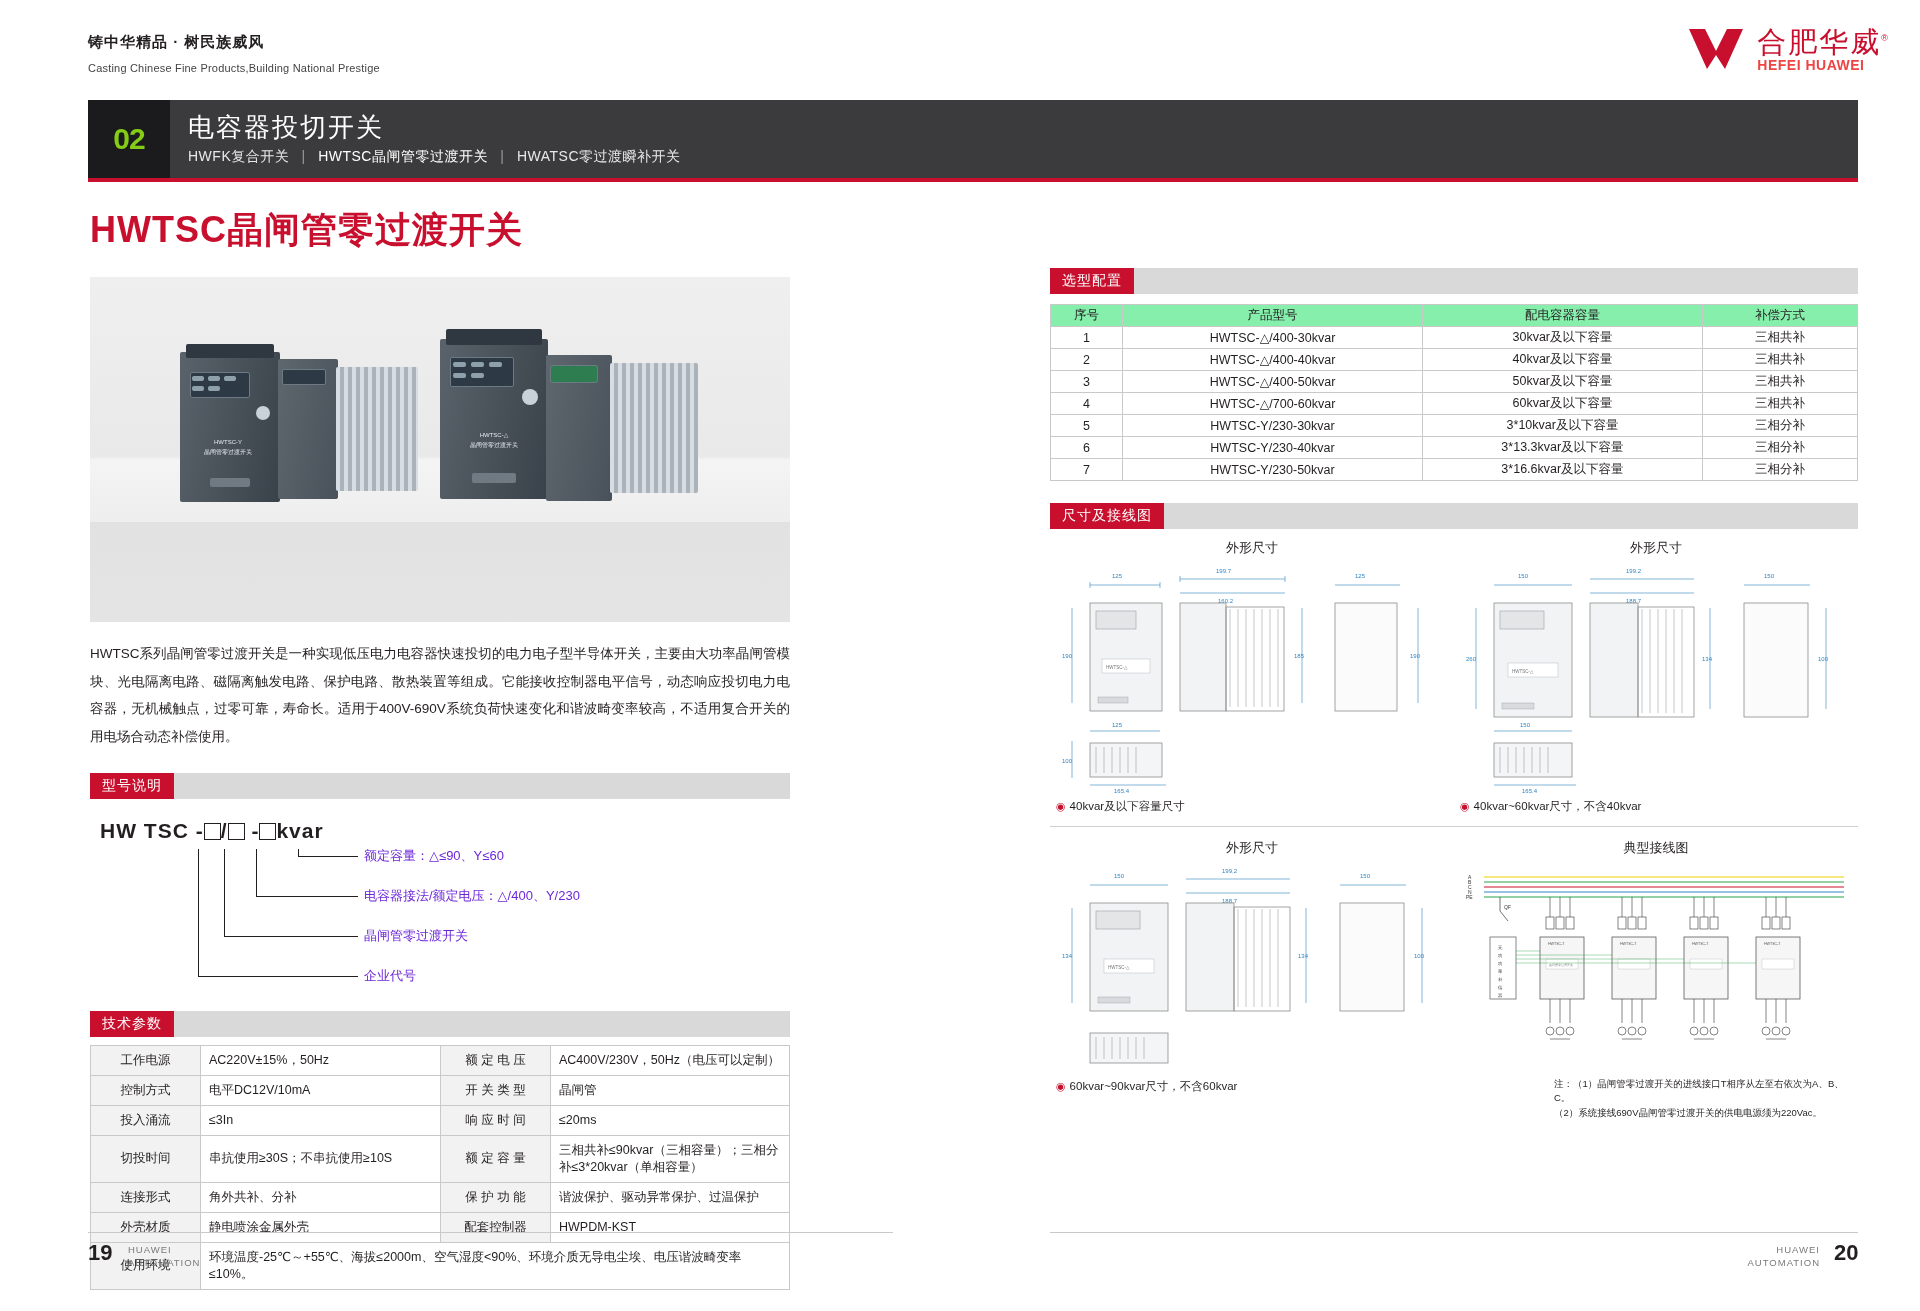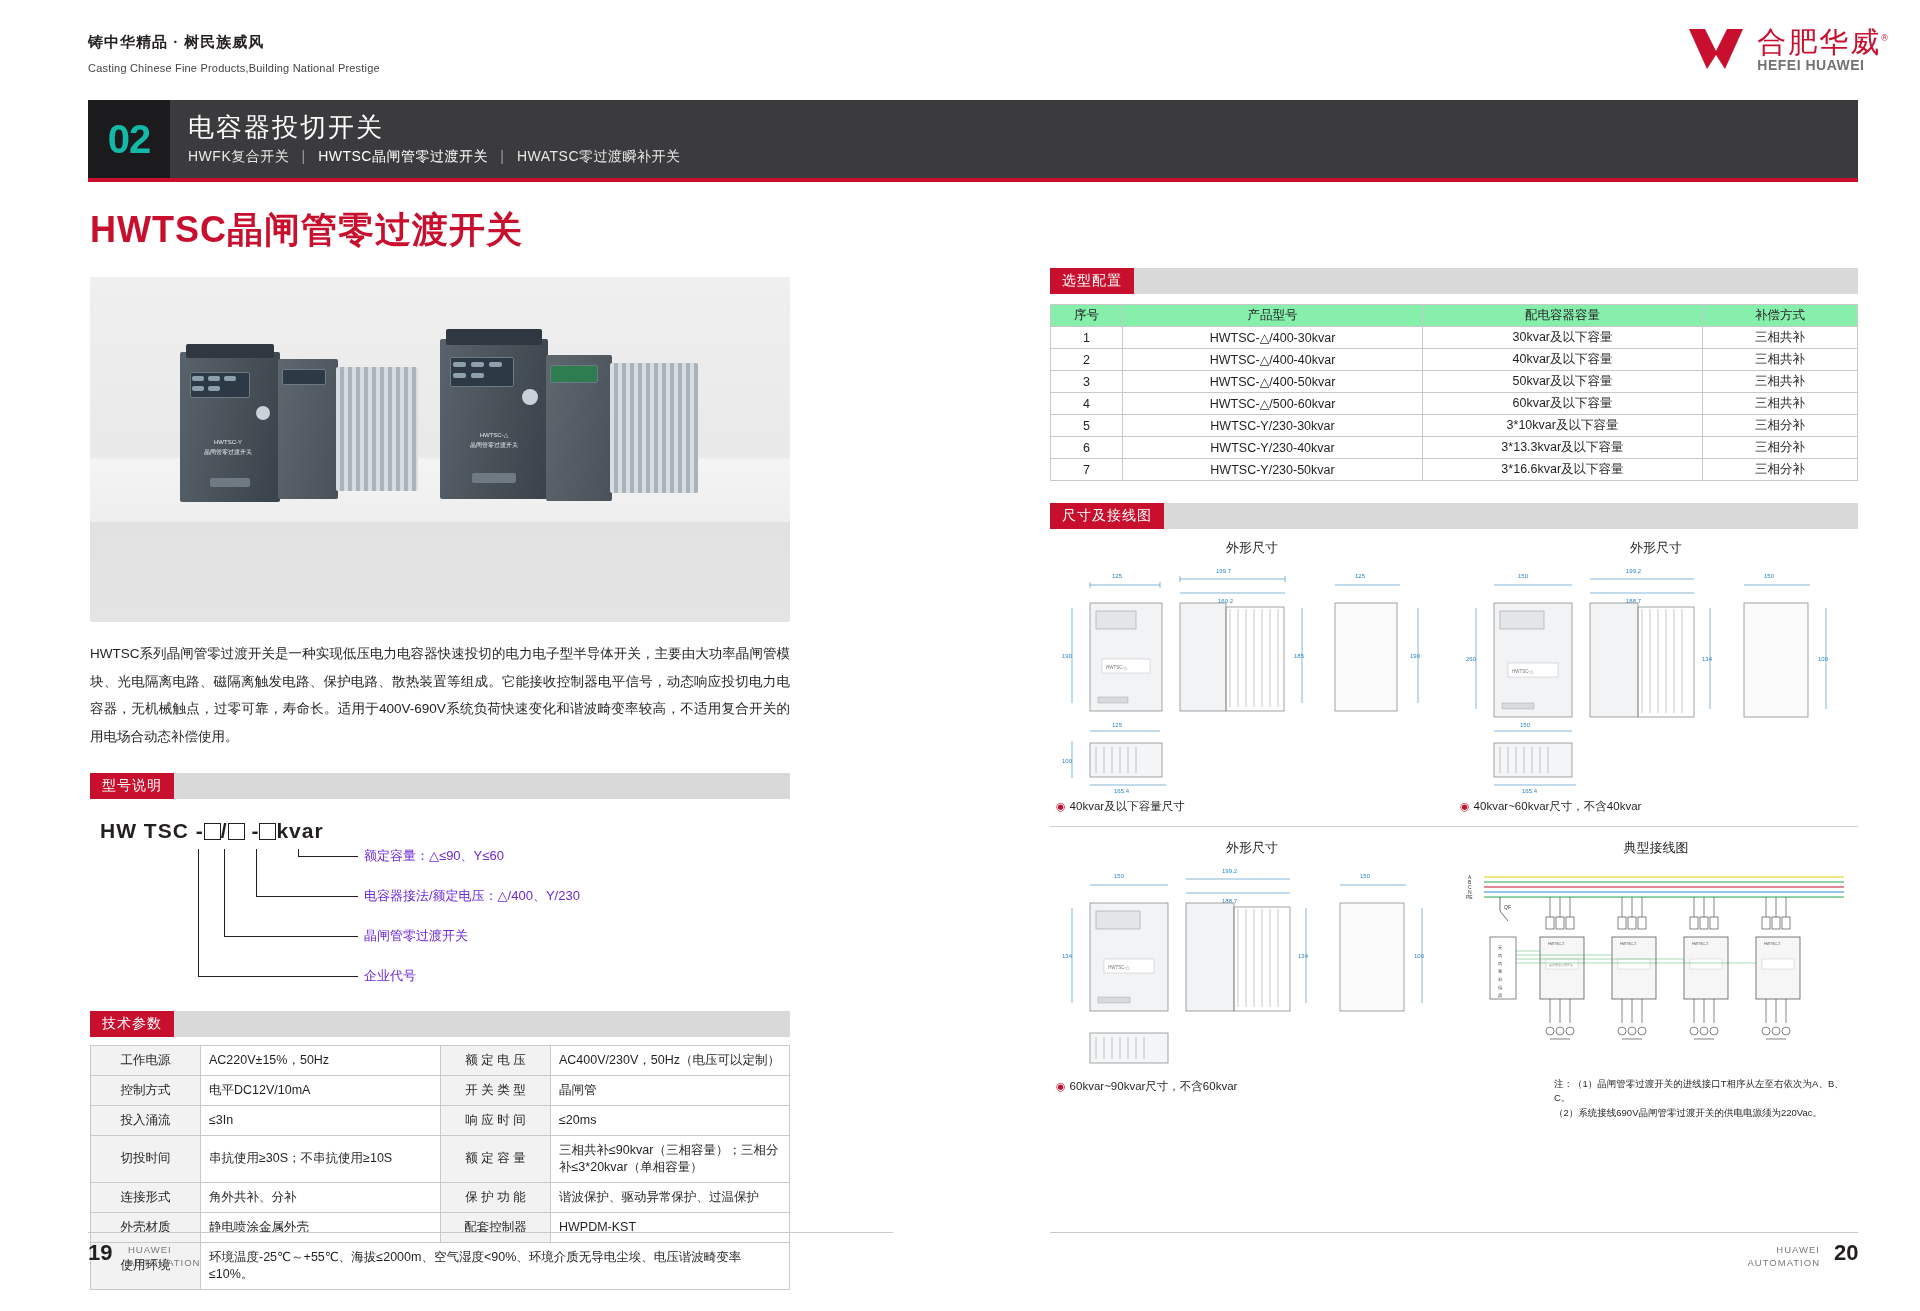--- a/index.html
+++ b/index.html
@@ -16,28 +16,28 @@
 
   
   .top-header { position:absolute; left:0; top:0; width:1920px; height:96px; background:#fff; }
   .slogan-cn { position:absolute; left:88px; top:33px; font-size:15px; letter-spacing:1px; color:#231f20; font-weight:bold;}
   .slogan-en { position:absolute; left:88px; top:62px; font-size:11px; color:#444; letter-spacing:0.2px;}
   .logo-wrap { position:absolute; right:30px; top:25px; display:flex; align-items:center; gap:10px;}
   .logo-mark { width:62px; height:50px; position:relative; }
   .logo-mark svg { display:block; }
   .logo-text { line-height:1.05; }
   .logo-cn { font-size:29px; font-weight:normal; color:#c8102e; letter-spacing:2px; }
-  .logo-en { font-size:14px; font-weight:bold; color:#737373; letter-spacing:0.5px; }
+  .logo-en { font-size:14px; font-weight:bold; color:#ef4444; letter-spacing:0.5px; }
   .logo-reg { font-size:9px; color:#c8102e; vertical-align:super;}
 
   
   .band { position:absolute; left:88px; top:100px; width:1770px; height:78px; background:#3b3b3d; }
   .band-num {
     position:absolute; left:0; top:0; width:82px; height:78px;
-    background:#1b1b1d; color:#14b8a6; font-size:40px; font-weight:bold;
+    background:#1b1b1d; color:#84cc16; font-size:30px; font-weight:bold;
     display:flex; align-items:center; justify-content:center; letter-spacing:-1px;
   }
   .band-title { position:absolute; left:100px; top:10px; color:#fff; font-size:26px; letter-spacing:2px; }
   .band-sub { position:absolute; left:100px; top:48px; color:#e8e8e8; font-size:14px; letter-spacing:0.5px; }
   .band-sub span.sep { color:#9a9a9a; padding:0 8px; }
   .band-sub span.active { color:#ffffff; }
   .red-underline { position:absolute; left:88px; top:178px; width:1770px; height:4px; background:#c8102e; }
 
   
   .left-col { position:absolute; left:88px; top:206px; width:805px; }
@@ -300,21 +300,21 @@
           <td>三相共补</td>
         </tr>
         <tr>
           <td class="c0">3</td>
           <td class="c1">HWTSC-△/400-50kvar</td>
           <td class="c2">50kvar及以下容量</td>
           <td>三相共补</td>
         </tr>
         <tr>
           <td class="c0">4</td>
-          <td class="c1">HWTSC-△/500-60kvar</td>
+          <td class="c1">HWTSC-△/700-60kvar</td>
           <td class="c2">60kvar及以下容量</td>
           <td>三相共补</td>
         </tr>
         <tr>
           <td class="c0">5</td>
           <td class="c1">HWTSC-Y/230-30kvar</td>
           <td class="c2">3*10kvar及以下容量</td>
           <td>三相分补</td>
         </tr>
         <tr>

